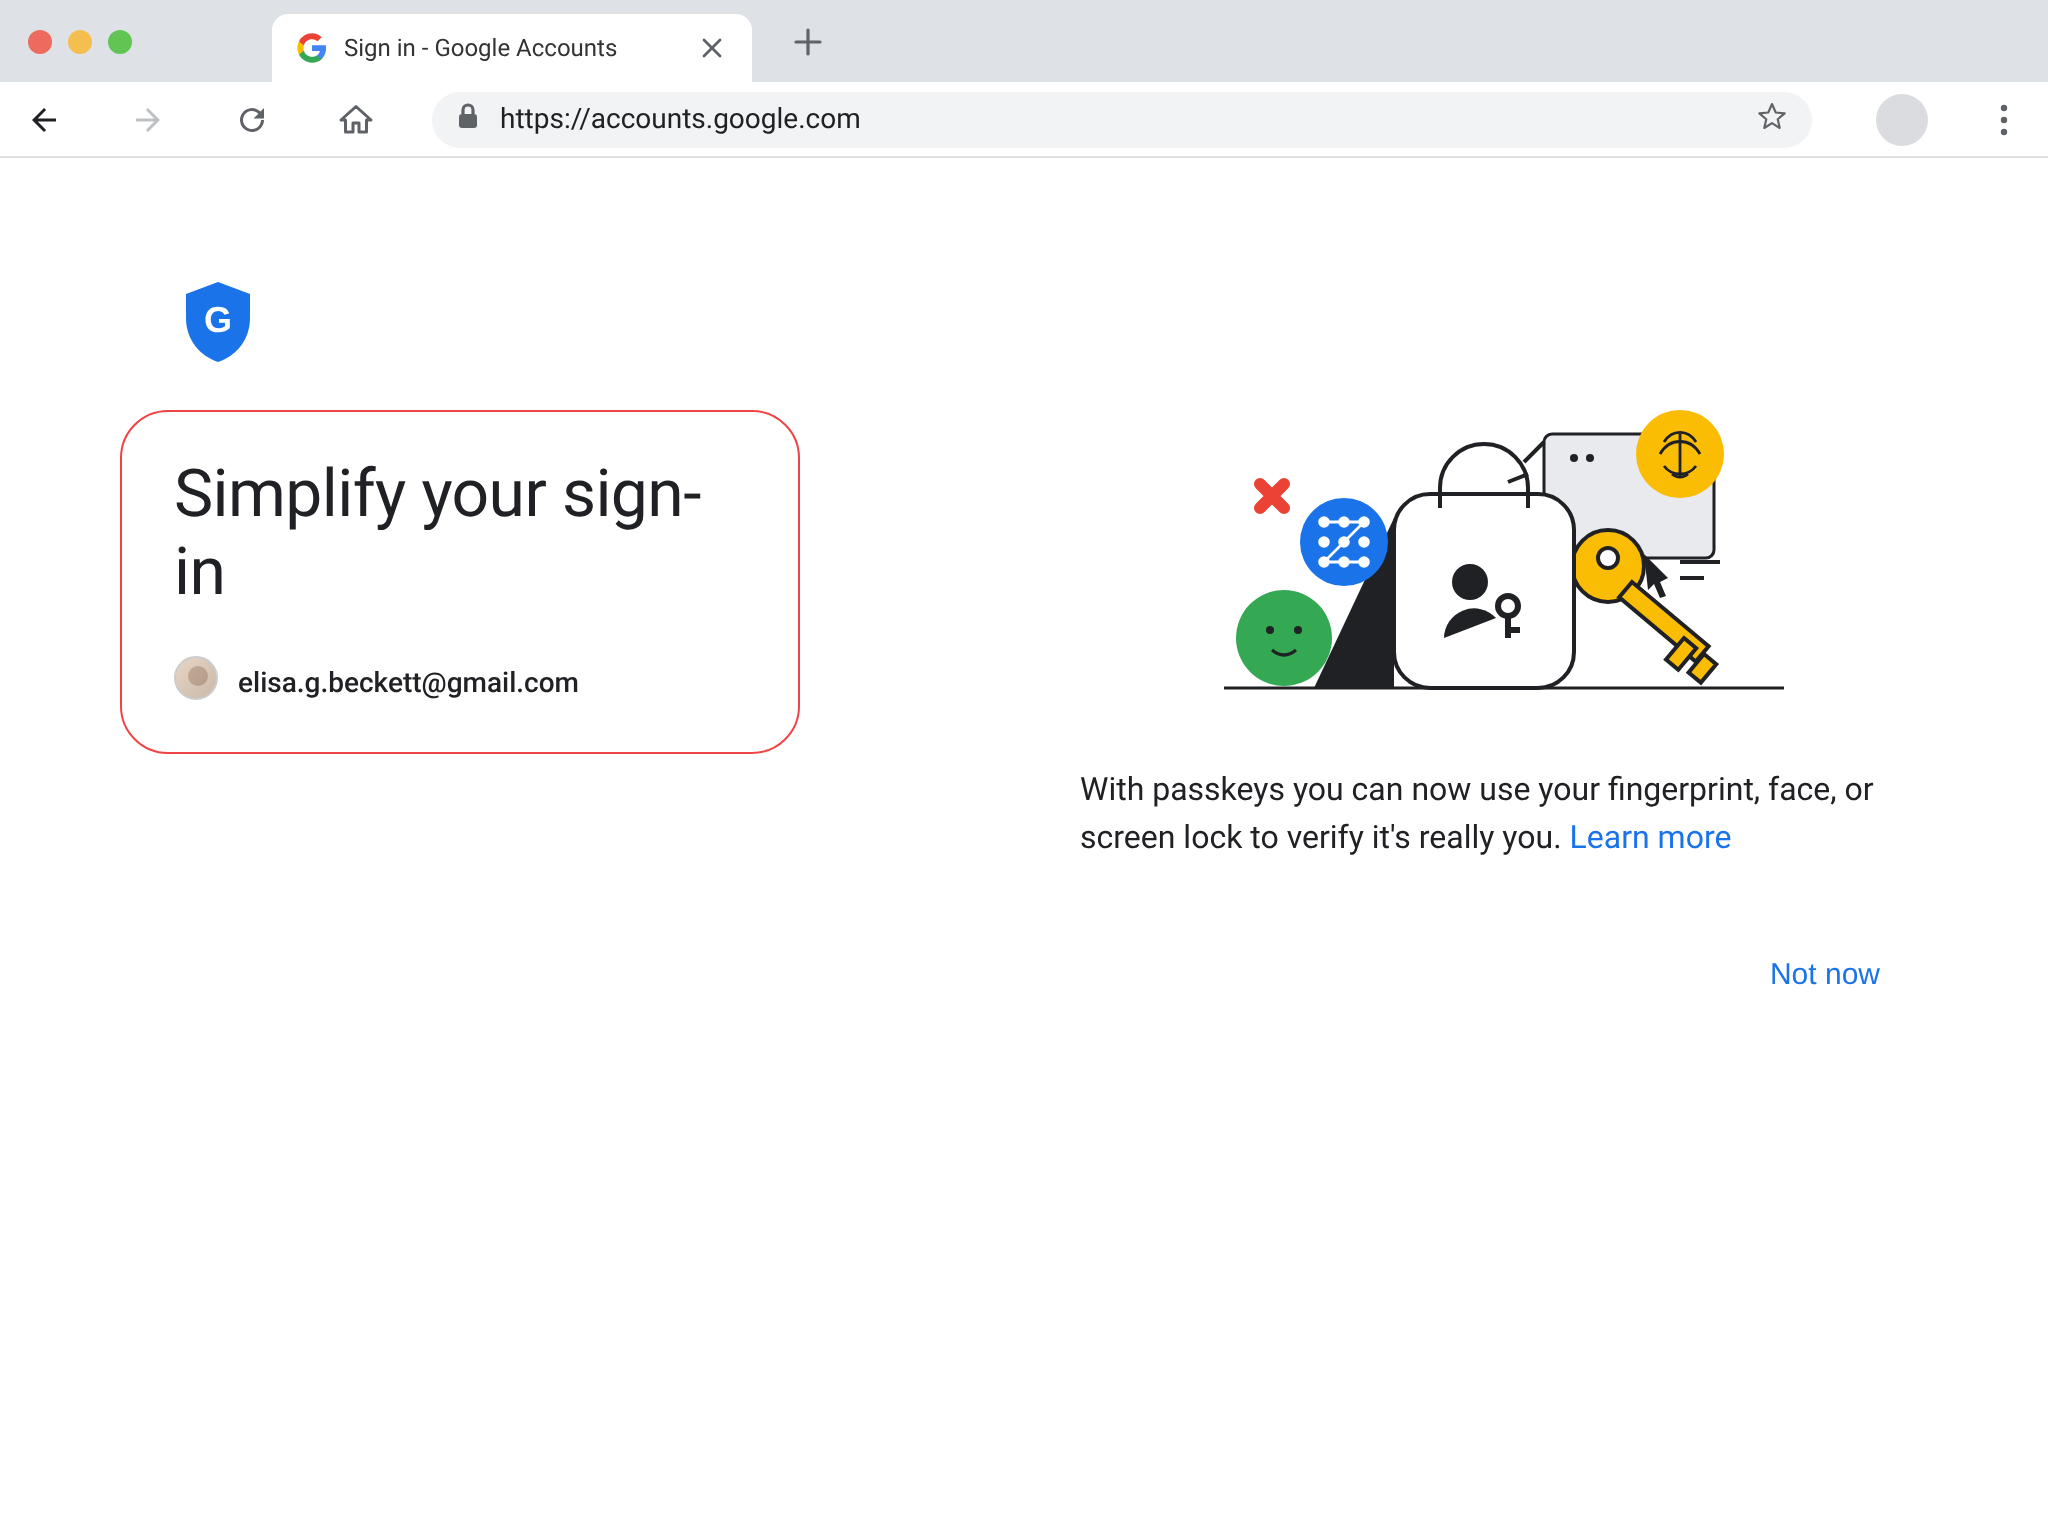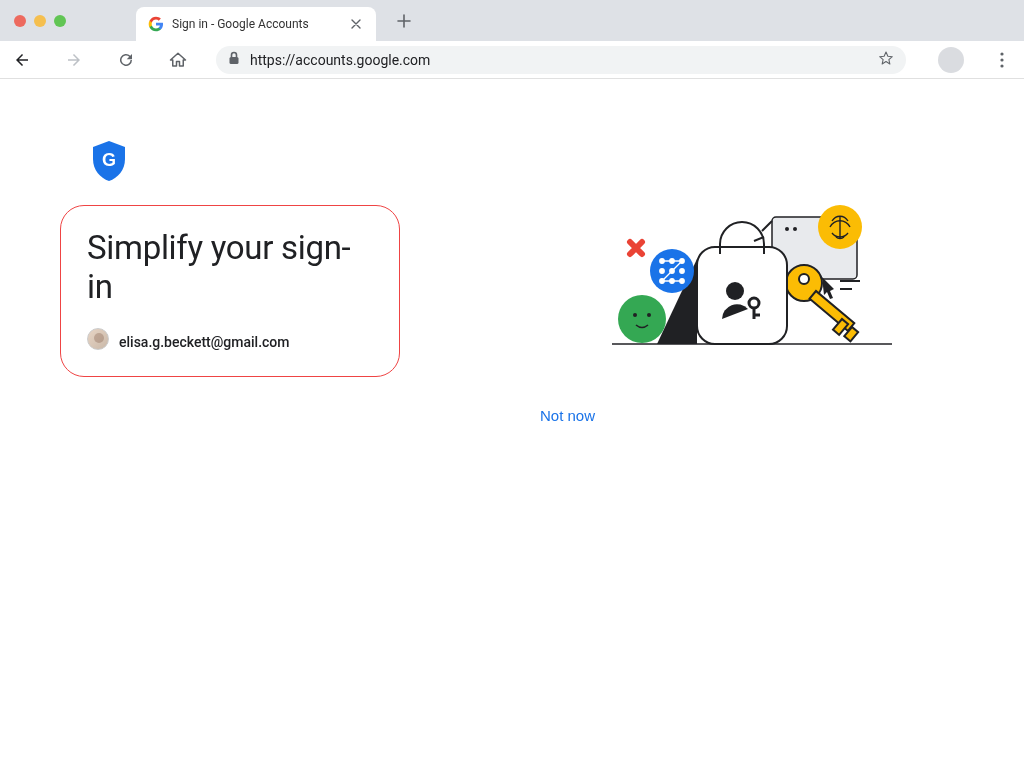--- a/index.html
+++ b/index.html
@@ -177,21 +177,21 @@
       color: #202124;
       line-height: 1.5;
       max-width: 400px;
     }
     .learn-more {
       color: #1a73e8;
       cursor: pointer;
     }
     .button-row {
       display: flex;
-      justify-content: flex-start;
+      justify-content: flex-end;
       align-items: center;
       margin-top: 48px;
       max-width: 400px;
     }
     .btn-secondary {
       color: #1a73e8;
       font-size: 15px;
       font-weight: 500;
       background: none;
       border: none;
@@ -364,18 +364,21 @@
         <g stroke="#202124" stroke-width="1.4" fill="none">
           <path d="M250 22 a10 12 0 0 1 16 0"></path>
           <path d="M248 28 a12 14 0 0 1 20 0"></path>
           <path d="M250 34 a10 10 0 0 0 16 0"></path>
           <path d="M254 38 a6 6 0 0 0 8 0"></path>
           <line x1="258" y1="18" x2="258" y2="40"></line>
         </g>
       </svg>
     </div>
 
+    <div class="desc">
+      <span>With passkeys you can now use your fingerprint, face, or screen lock to verify it's really you. </span><span class="learn-more">Learn more</span>
+    </div>
 
     <div class="button-row">
       <button class="btn-secondary">Not now</button>
     </div>
   </div>
 </div>
 
 </body></html>

